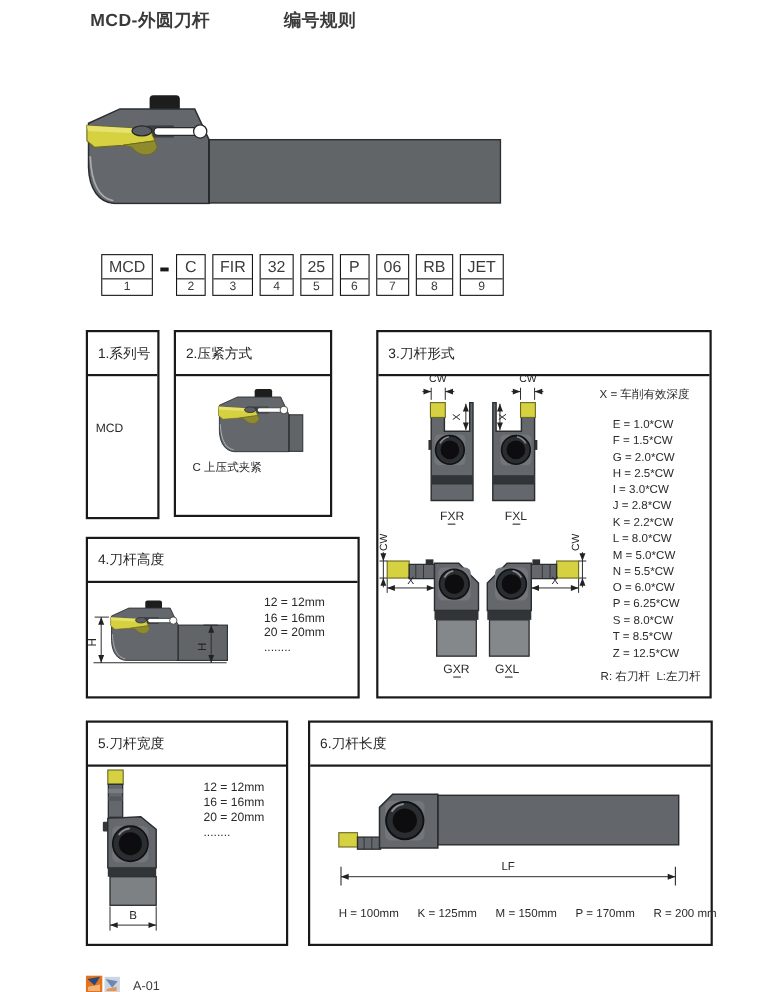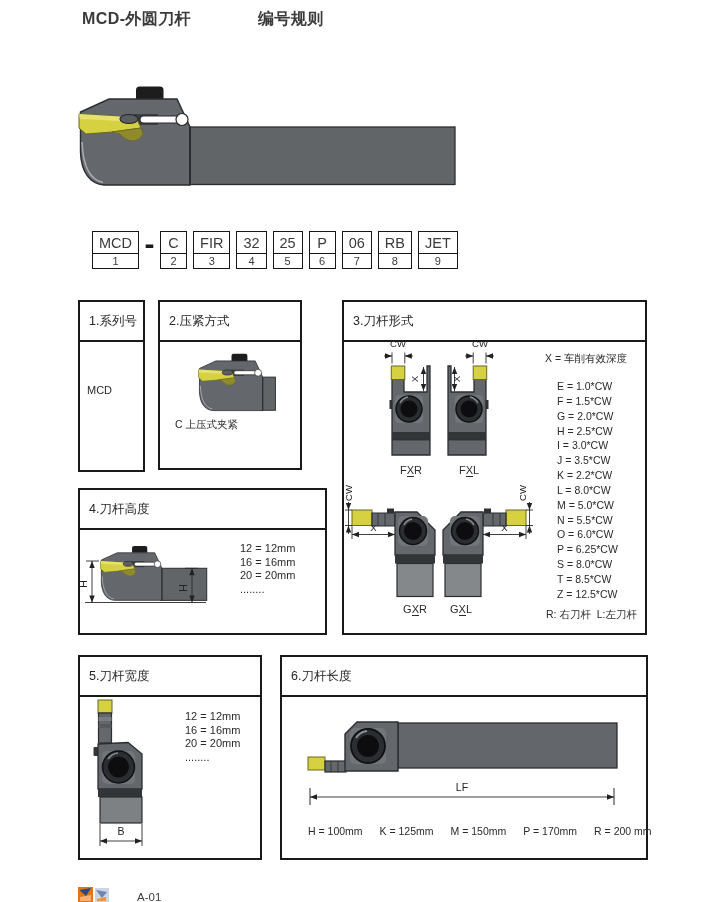--- a/index.html
+++ b/index.html
@@ -25,21 +25,21 @@
   .plain{font-size:11px;color:#2a2a2a;}
   .dimlist{position:absolute;font-size:11px;line-height:13.5px;color:#2a2a2a;}
   .depthlist{position:absolute;font-size:10.5px;line-height:14.85px;color:#2a2a2a;}
   .note{position:absolute;font-size:10.5px;color:#2a2a2a;white-space:pre;}
   .fl{position:absolute;width:36px;text-align:center;font-size:11px;color:#2b2b2b;}
   .fl .ul{border-bottom:1.2px solid #2b2b2b;}
   .lenlist{position:absolute;display:flex;gap:17px;font-size:10.5px;color:#2a2a2a;white-space:pre;}
   svg text{font-family:"Liberation Sans","DejaVu Sans",sans-serif;fill:#242424;}
   .dimt{font-size:9.5px;}
   .dimt2{font-size:10.5px;}
-  .footer{position:absolute;left:78px;top:886px;display:flex;align-items:flex-start;gap:27px;}
+  .footer{position:absolute;left:78px;top:886px;display:flex;align-items:flex-start;gap:11px;}
   .fcode{font-size:11.5px;color:#3c3c3c;padding-top:5px;}
 </style>
 </head>
 <body>
 
 <svg width="0" height="0" style="position:absolute" aria-hidden="true">
   <defs>
     <path id="arrp" d="M0,0 L-2.7,7 L2.7,7 Z" fill="#222"></path>
     <g id="toolhead">
       <path d="M58,15 L58,6 Q58,2.5 61.5,2.5 L82,2.5 Q85.5,2.5 85.5,6 L85.5,15 Z" fill="#1d1d1d"></path>
@@ -202,21 +202,21 @@
       <span>G</span><span class="ul">X</span><span>L</span>
     </div>
 
     <div class="note" style="left:201px;top:50px;">X = 车削有效深度</div>
     <div class="depthlist" style="left:213px;top:77px;">
         <div>E = 1.0*CW</div>
         <div>F = 1.5*CW</div>
         <div>G = 2.0*CW</div>
         <div>H = 2.5*CW</div>
         <div>I = 3.0*CW</div>
-        <div>J = 3.5*CW</div>
+        <div>J = 2.8*CW</div>
         <div>K = 2.2*CW</div>
         <div>L = 8.0*CW</div>
         <div>M = 5.0*CW</div>
         <div>N = 5.5*CW</div>
         <div>O = 6.0*CW</div>
         <div>P = 6.25*CW</div>
         <div>S = 8.0*CW</div>
         <div>T = 8.5*CW</div>
         <div>Z = 12.5*CW</div>
       </div>

